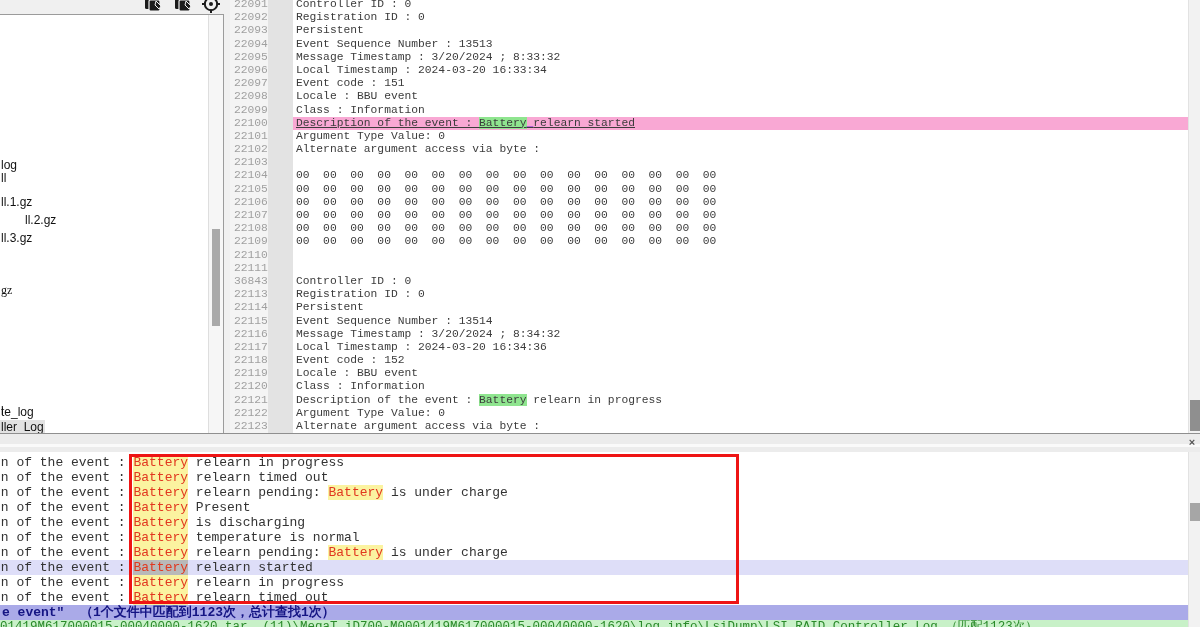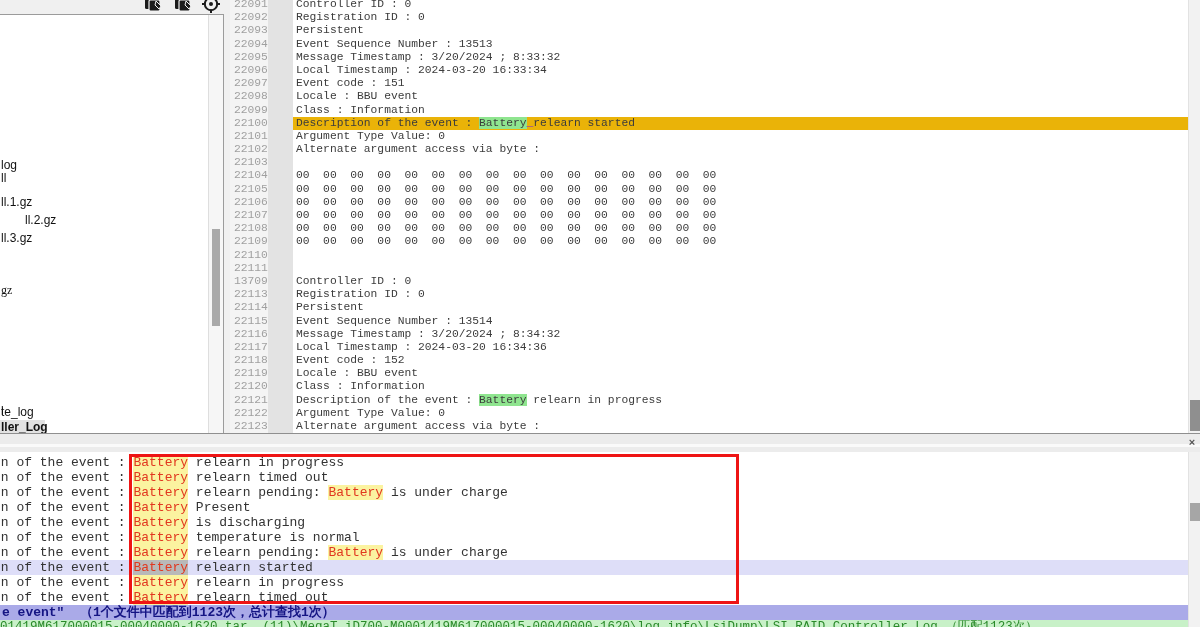--- a/index.html
+++ b/index.html
@@ -20,21 +20,21 @@
                 border-left:1px solid #dedede;}
   #sb-thumb{position:absolute;left:3px;top:214px;width:8px;height:97px;background:#a9a9a9;}
 
   
   #editor{position:absolute;left:230px;top:-2px;width:958px;height:438px;overflow:hidden;}
   .ed-row{display:flex;height:13.2px;line-height:13.2px;
           font-family:"Liberation Mono",monospace;font-size:11.3px;color:#3c3c3c;white-space:pre;}
   .ed-num{width:34px;padding-left:4px;background:#f4f4f4;color:#a0a0a0;flex:none;}
   .ed-margin{width:25px;background:#e3e3e3;flex:none;}
   .ed-text{flex:1;background:#ffffff;padding-left:3px;}
-  .ed-row.hl .ed-text{background:#eab308;}
+  .ed-row.hl .ed-text{background:#f9a8d4;text-decoration:underline;}
   .match{background:#8fe58f;}
   .caret{color:#7a2bd6;font-weight:bold;}
   #ed-scrollbar{position:absolute;left:1188px;top:0;width:12px;height:436px;background:#f2f2f2;
                 border-left:1px solid #e2e2e2;}
   #ed-thumb{position:absolute;left:1px;top:400px;width:10px;height:31px;background:#8f8f8f;}
 
   
   #splitter{position:absolute;left:0;top:433px;width:1200px;height:18px;z-index:3;
             background:linear-gradient(#ececec 0 10px,#fafafa 10px 13px,#ececec 13px);
             border-top:1px solid #8f8f8f;}
@@ -95,21 +95,21 @@
   <div id="sidebar">
     <div id="sb-items">
         <div class="sb-item" style="top: 143px;">log</div>
         <div class="sb-item" style="top: 156px;">ll</div>
         <div class="sb-item" style="top: 180px;">ll.1.gz</div>
         <div class="sb-item" style="top: 198px; padding-left: 24px;">ll.2.gz</div>
         <div class="sb-item" style="top: 216px;">ll.3.gz</div>
         <div class="sb-item" style="top: 268px; font-family: Liberation Serif, serif;">gz</div>
         <div class="sb-item" style="top: 376px; margin-top: 14px;">te_log</div>
         <div class="sb-item" style="top: 389px;">l</div>
-        <div class="sb-item sel" style="top: 405px; font-weight: bold;">ller_Log</div>
+        <div class="sb-item sel" style="top: 405px;">ller_Log</div>
       </div>
     <div id="sb-scrollbar">
       <div id="sb-thumb"></div>
     </div>
   </div>
 
   <div id="editor">
       <div class="ed-row"><div class="ed-num">22091</div><div class="ed-margin"></div><div class="ed-text"><span>Controller ID : 0</span></div></div>
       <div class="ed-row"><div class="ed-num">22092</div><div class="ed-margin"></div><div class="ed-text"><span>Registration ID : 0</span></div></div>
       <div class="ed-row"><div class="ed-num">22093</div><div class="ed-margin"></div><div class="ed-text"><span>Persistent</span></div></div>
@@ -124,21 +124,21 @@
       <div class="ed-row"><div class="ed-num">22102</div><div class="ed-margin"></div><div class="ed-text"><span>Alternate argument access via byte :</span></div></div>
       <div class="ed-row"><div class="ed-num">22103</div><div class="ed-margin"></div><div class="ed-text"><span></span></div></div>
       <div class="ed-row"><div class="ed-num">22104</div><div class="ed-margin"></div><div class="ed-text"><span>00  00  00  00  00  00  00  00  00  00  00  00  00  00  00  00</span></div></div>
       <div class="ed-row"><div class="ed-num">22105</div><div class="ed-margin"></div><div class="ed-text"><span>00  00  00  00  00  00  00  00  00  00  00  00  00  00  00  00</span></div></div>
       <div class="ed-row"><div class="ed-num">22106</div><div class="ed-margin"></div><div class="ed-text"><span>00  00  00  00  00  00  00  00  00  00  00  00  00  00  00  00</span></div></div>
       <div class="ed-row"><div class="ed-num">22107</div><div class="ed-margin"></div><div class="ed-text"><span>00  00  00  00  00  00  00  00  00  00  00  00  00  00  00  00</span></div></div>
       <div class="ed-row"><div class="ed-num">22108</div><div class="ed-margin"></div><div class="ed-text"><span>00  00  00  00  00  00  00  00  00  00  00  00  00  00  00  00</span></div></div>
       <div class="ed-row"><div class="ed-num">22109</div><div class="ed-margin"></div><div class="ed-text"><span>00  00  00  00  00  00  00  00  00  00  00  00  00  00  00  00</span></div></div>
       <div class="ed-row"><div class="ed-num">22110</div><div class="ed-margin"></div><div class="ed-text"><span></span></div></div>
       <div class="ed-row"><div class="ed-num">22111</div><div class="ed-margin"></div><div class="ed-text"><span></span></div></div>
-      <div class="ed-row"><div class="ed-num">13709</div><div class="ed-margin"></div><div class="ed-text"><span>Controller ID : 0</span></div></div>
+      <div class="ed-row"><div class="ed-num">36843</div><div class="ed-margin"></div><div class="ed-text"><span>Controller ID : 0</span></div></div>
       <div class="ed-row"><div class="ed-num">22113</div><div class="ed-margin"></div><div class="ed-text"><span>Registration ID : 0</span></div></div>
       <div class="ed-row"><div class="ed-num">22114</div><div class="ed-margin"></div><div class="ed-text"><span>Persistent</span></div></div>
       <div class="ed-row"><div class="ed-num">22115</div><div class="ed-margin"></div><div class="ed-text"><span>Event Sequence Number : 13514</span></div></div>
       <div class="ed-row"><div class="ed-num">22116</div><div class="ed-margin"></div><div class="ed-text"><span>Message Timestamp : 3/20/2024 ; 8:34:32</span></div></div>
       <div class="ed-row"><div class="ed-num">22117</div><div class="ed-margin"></div><div class="ed-text"><span>Local Timestamp : 2024-03-20 16:34:36</span></div></div>
       <div class="ed-row"><div class="ed-num">22118</div><div class="ed-margin"></div><div class="ed-text"><span>Event code : 152</span></div></div>
       <div class="ed-row"><div class="ed-num">22119</div><div class="ed-margin"></div><div class="ed-text"><span>Locale : BBU event</span></div></div>
       <div class="ed-row"><div class="ed-num">22120</div><div class="ed-margin"></div><div class="ed-text"><span>Class : Information</span></div></div>
       <div class="ed-row"><div class="ed-num">22121</div><div class="ed-margin"></div><div class="ed-text"><span>Description of the event : </span><span class="match">Battery</span><span> relearn in progress</span></div></div>
       <div class="ed-row"><div class="ed-num">22122</div><div class="ed-margin"></div><div class="ed-text"><span>Argument Type Value: 0</span></div></div>

